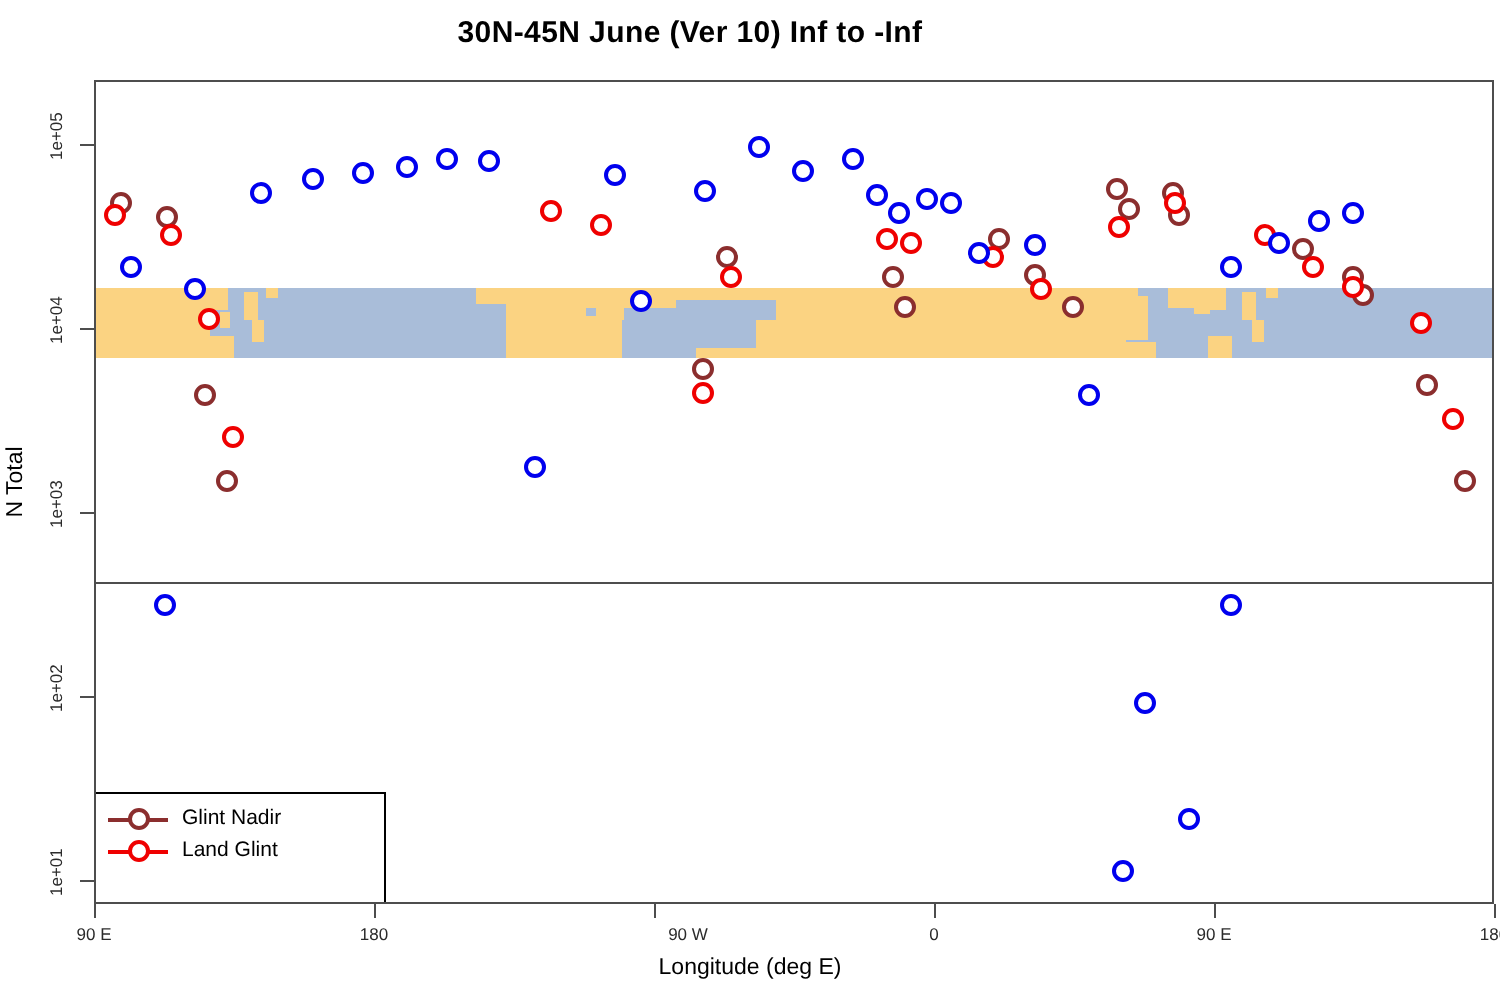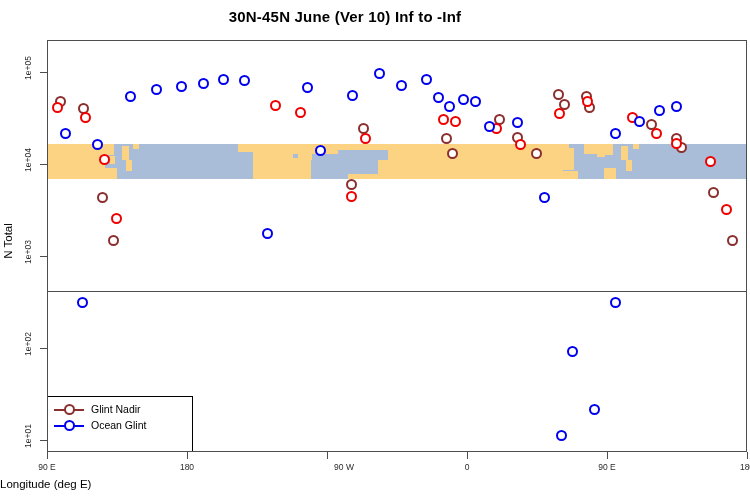--- a/index.html
+++ b/index.html
@@ -26,21 +26,21 @@
 
   .pt{position:absolute;width:11px;height:11px;margin-left:-5.5px;margin-top:-5.5px;
       border-radius:50%;box-sizing:border-box;border-width:2.5px;border-style:solid;background:#fff;}
   .pt.nadir{border-color:#8b2e2e;}
   .pt.glint{border-color:#ef0000;}
   .pt.ocean{border-color:#0000ee;}
 
   .xtick{position:absolute;top:452px;width:1px;height:7px;background:#4d4d4d;}
   .xtxt{position:absolute;top:462px;font-size:8.5px;color:#2b2b2b;white-space:nowrap;transform:translateX(-50%);}
 
-  #xaxislabel{position:absolute;left:0;top:478px;width:750px;text-align:left;font-size:11.5px;color:#000;}
+  #xaxislabel{position:absolute;left:0;top:478px;width:750px;text-align:center;font-size:11.5px;color:#000;}
   #yaxislabel{position:absolute;left:-1px;top:0;width:14px;height:500px;}
   #yaxislabel span{position:absolute;left:-26px;top:235px;width:70px;text-align:center;font-size:11.5px;color:#000;
     transform:rotate(-90deg);display:block;}
 
   
   #legend{position:absolute;left:-1px;top:355px;width:146px;height:58px;
           border:1px solid #000;background:#fff;box-sizing:border-box;padding:4px 0 0 0;}
   .lgrow{position:relative;height:16px;display:flex;align-items:center;padding-left:6px;}
   .lgline{position:relative;width:30px;height:11px;flex:0 0 30px;}
   .lgline i{position:absolute;left:0;top:5px;width:30px;height:2px;display:block;}
@@ -165,24 +165,24 @@
     <div id="legend">
         <div class="lgrow">
           <span class="lgline">
             <i style="background: rgb(139, 46, 46);"></i>
             <b style="border-color: rgb(139, 46, 46);"></b>
           </span>
           <span class="lgtxt">Glint Nadir</span>
         </div>
         <div class="lgrow">
           <span class="lgline">
-            <i style="background: rgb(0, 0, 238);"></i>
-            <b style="border-color: rgb(0, 0, 238);"></b>
+            <i style="background: rgb(239, 0, 0);"></i>
+            <b style="border-color: rgb(239, 0, 0);"></b>
           </span>
-          <span class="lgtxt">Ocean Glint</span>
+          <span class="lgtxt">Land Glint</span>
         </div>
       </div>
   </div>
 
   <div id="yticks">
       <div class="xtick" style="position: absolute; left: 40px; top: 72px; width: 7px; height: 1px; background: rgb(77, 77, 77);"></div>
       <div style="position: absolute; left: 20px; top: 72px; width: 16px; text-align: center; font-size: 8.5px; color: rgb(43, 43, 43); white-space: nowrap; transform: translateY(-50%) rotate(-90deg);">1e+05</div>
       <div class="xtick" style="position: absolute; left: 40px; top: 164px; width: 7px; height: 1px; background: rgb(77, 77, 77);"></div>
       <div style="position: absolute; left: 20px; top: 164px; width: 16px; text-align: center; font-size: 8.5px; color: rgb(43, 43, 43); white-space: nowrap; transform: translateY(-50%) rotate(-90deg);">1e+04</div>
       <div class="xtick" style="position: absolute; left: 40px; top: 256px; width: 7px; height: 1px; background: rgb(77, 77, 77);"></div>

